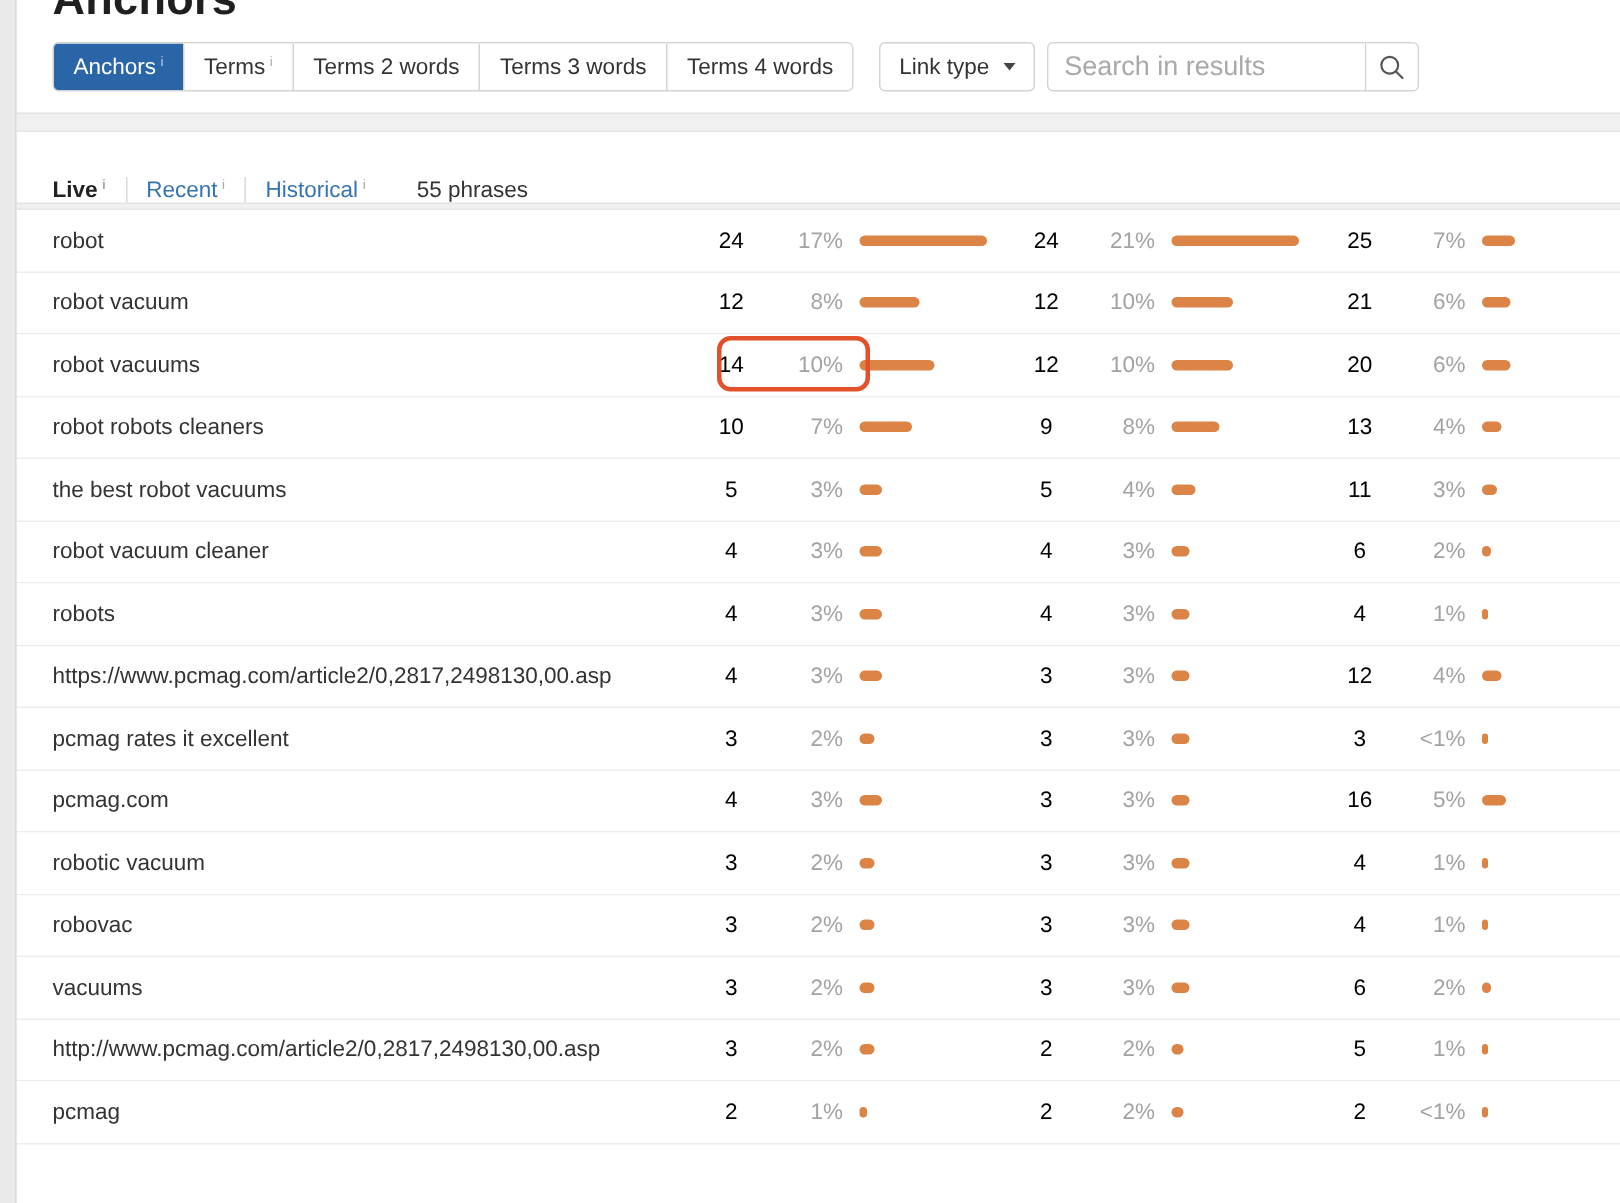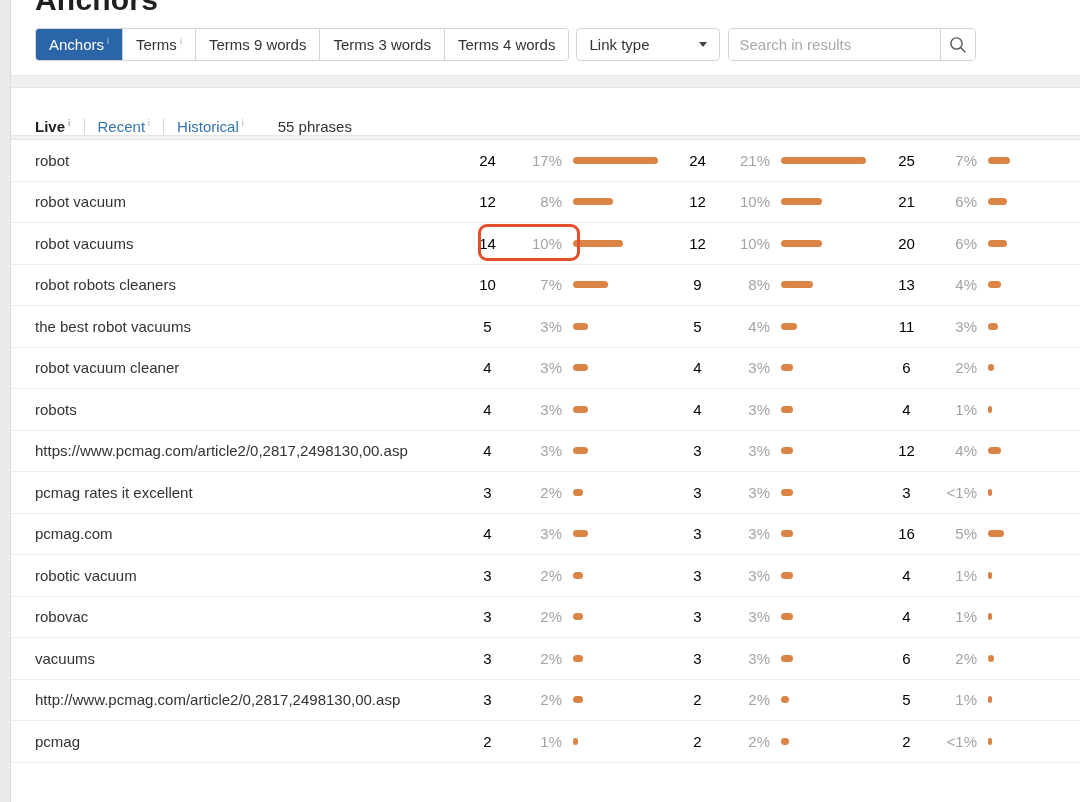--- a/index.html
+++ b/index.html
@@ -16,28 +16,28 @@
     margin:-16px 0 0 24px; letter-spacing:.2px; }
   .toolbar { display:flex; align-items:center; margin:12px 0 0 24px; height:33px; }
   .tabs { display:inline-flex; border:1px solid #d4d4d4; border-radius:4px; overflow:hidden; height:33px; }
   .tab { display:flex; align-items:center; padding:0 13px; font-size:15px; color:#333;
     background:#fff; border:none; border-left:1px solid #d4d4d4; cursor:pointer; height:100%;
     font-family:inherit; white-space:nowrap; }
   .tab:first-child { border-left:none; }
   .tab.active { background:#2a65a7; color:#fff; }
   sup.info { font-size:9px; color:#a9a9a9; margin-left:3px; position:relative; top:-4px; line-height:0; }
   .tab.active sup.info { color:#b9d0e8; }
-  .linktype { display:flex; align-items:center; margin-left:7px; height:33px; padding:0 12px;
+  .linktype { display:flex; align-items:center; margin-left:17px; height:33px; padding:0 12px;
     border:1px solid #d4d4d4; border-radius:4px; background:#fff; font-size:15px; color:#333;
-    cursor:pointer; font-family:inherit;gap:40px; }
+    cursor:pointer; font-family:inherit; }
   .caret { width:0; height:0; border-left:4.5px solid transparent; border-right:4.5px solid transparent;
     border-top:5px solid #444; margin-left:9px; display:inline-block; }
   .search { display:flex; align-items:stretch; margin-left:8px; width:248px; height:33px;
     border:1px solid #d4d4d4; border-radius:4px; background:#fff; overflow:hidden; }
-  .search input { flex:1; border:none; outline:none; padding:0 11px; font-size:15px;
+  .search input { flex:1; border:none; outline:none; padding:0 11px; font-size:18px;
     font-family:inherit; color:#333; min-width:0; }
   .search input::placeholder { color:#a9a9a9; }
   .sdiv { width:1px; background:#d4d4d4; }
   .sbtn { width:34px; background:#fff; border:none; display:flex; align-items:center;
     justify-content:center; cursor:pointer; }
 
   .band { height:13px; background:#f0f0f0; border-top:1px solid #e5e5e5; border-bottom:1px solid #e5e5e5; }
   .band.thin { height:5px; }
 
   
@@ -82,21 +82,21 @@
         <div class="tabs" id="tabs">
             <button class="tab active">
               <span>Anchors</span>
               <sup class="info">i</sup>
             </button>
             <button class="tab">
               <span>Terms</span>
               <sup class="info">i</sup>
             </button>
             <button class="tab">
-              <span>Terms 9 words</span>
+              <span>Terms 2 words</span>
             </button>
             <button class="tab">
               <span>Terms 3 words</span>
             </button>
             <button class="tab">
               <span>Terms 4 words</span>
             </button>
           </div>
         <button class="linktype">
           <span>Link type</span>

